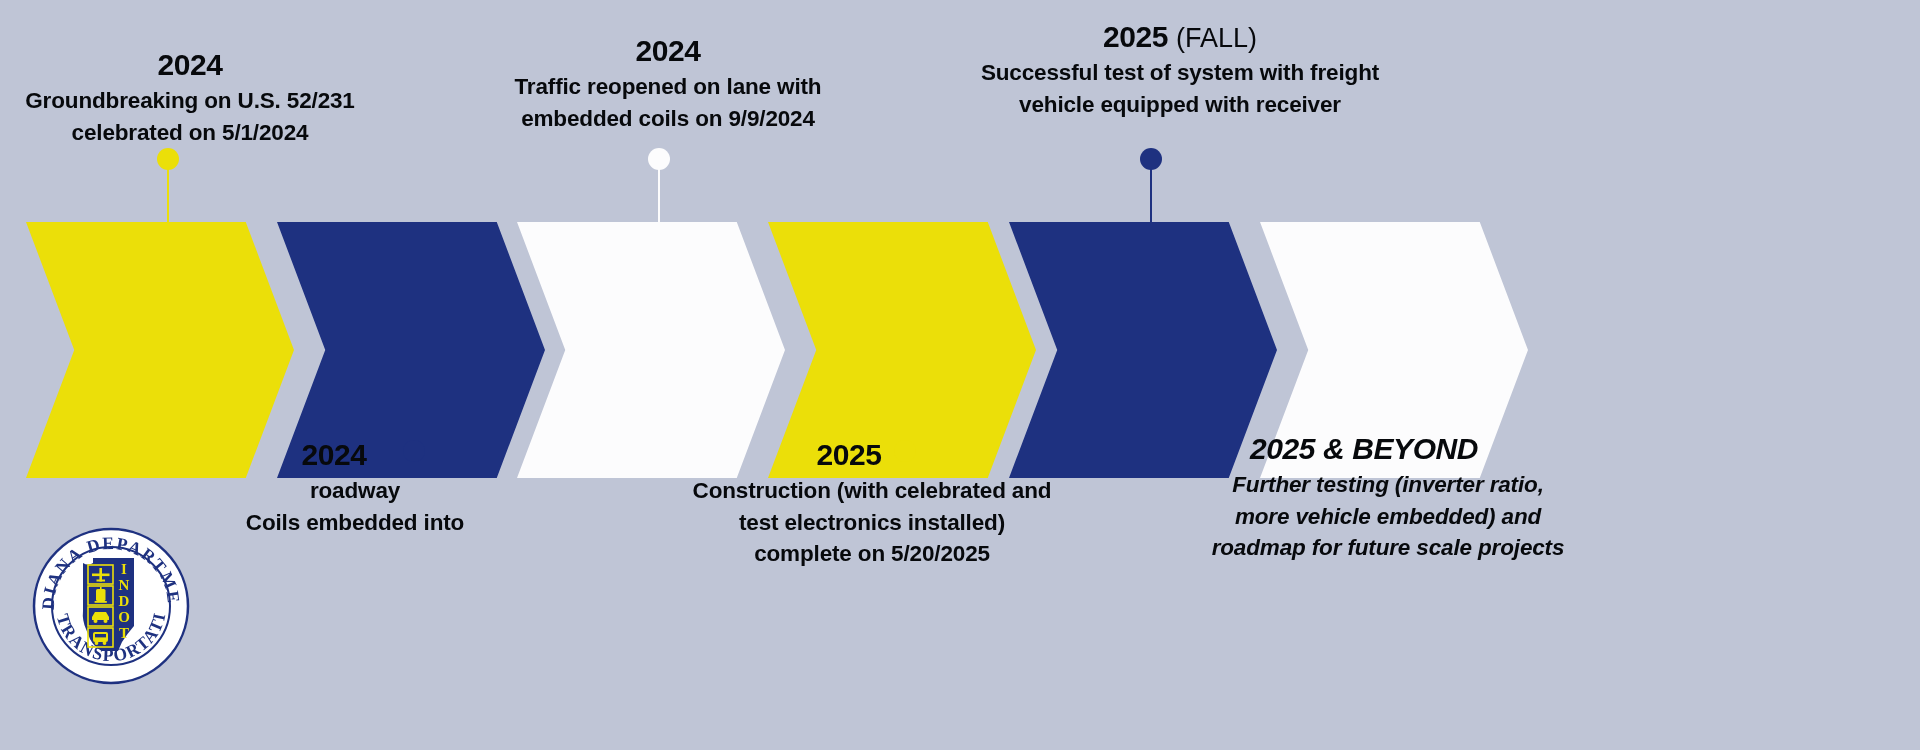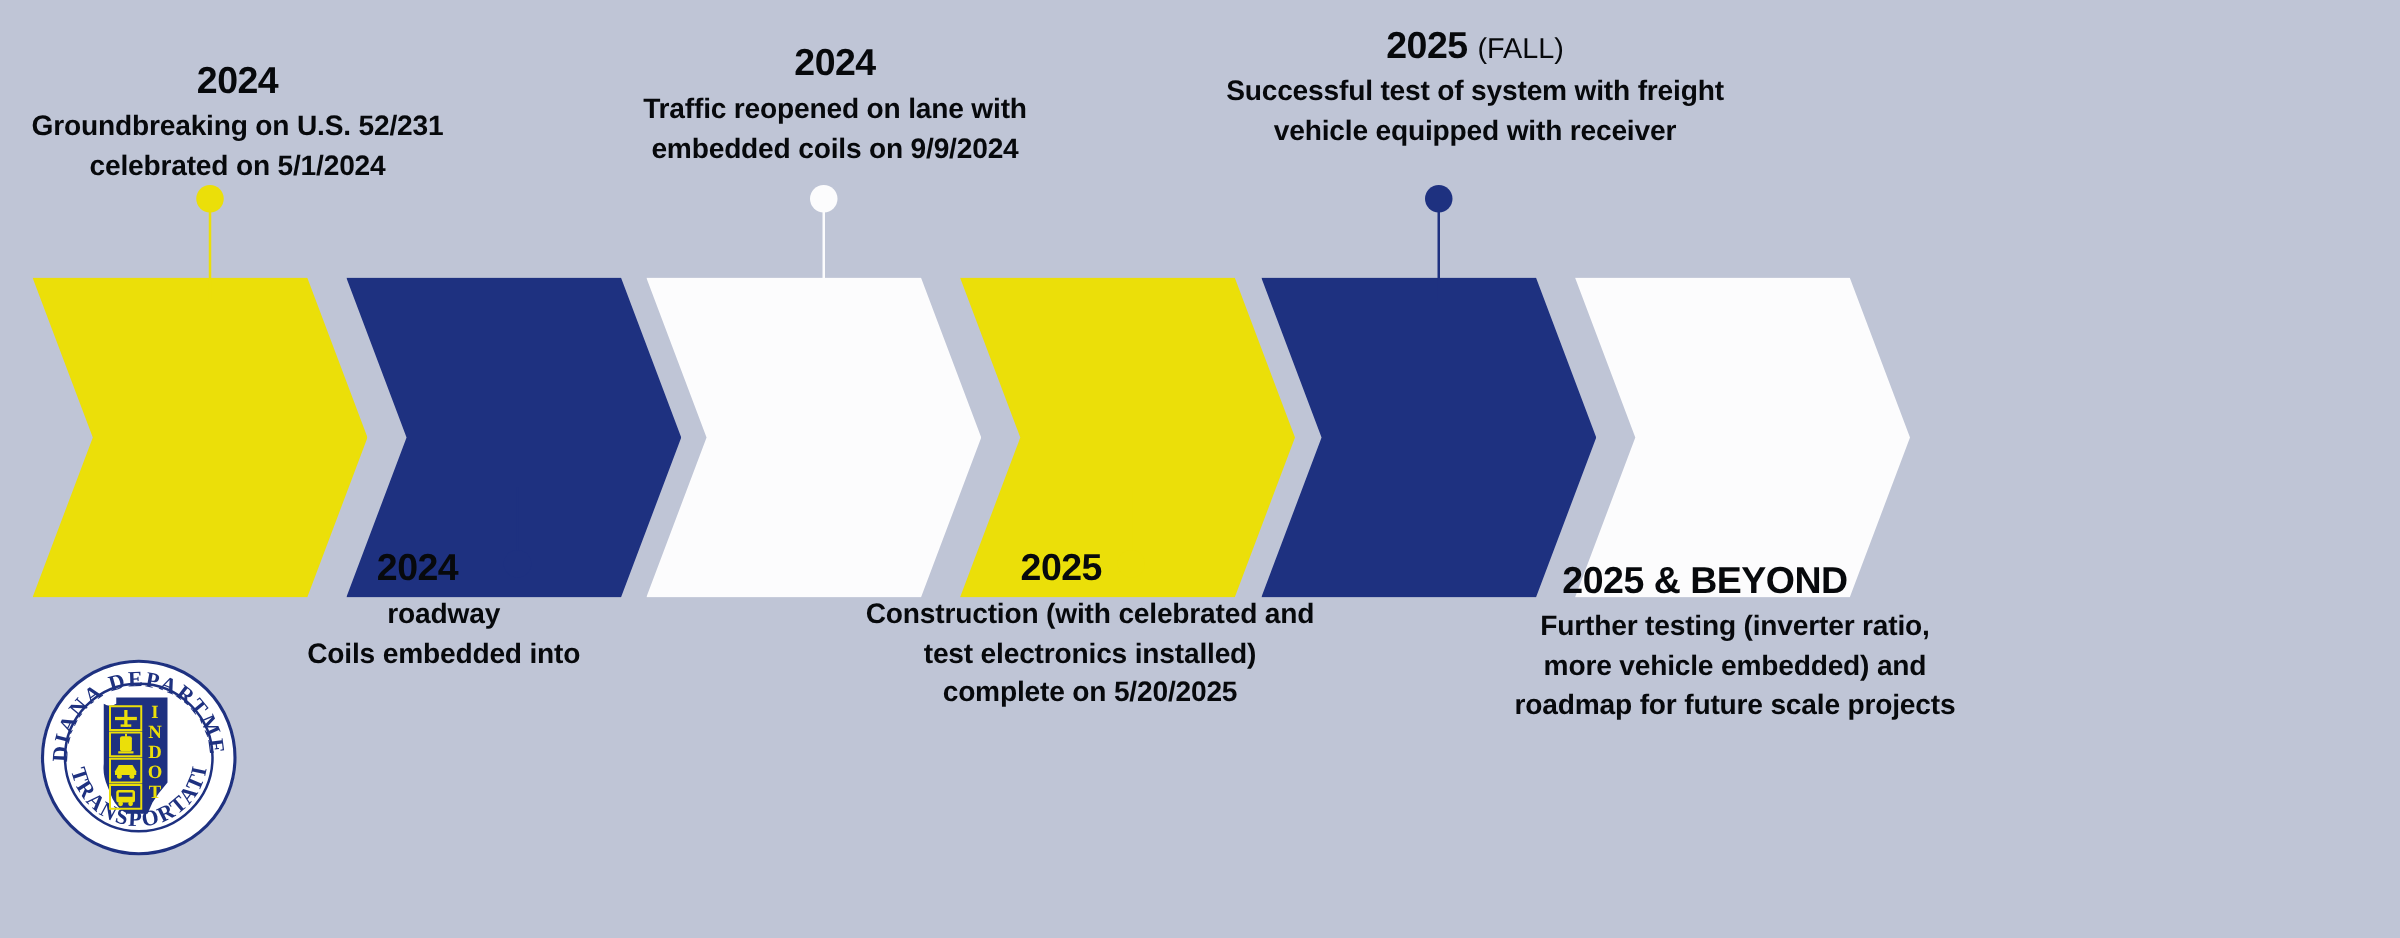--- a/index.html
+++ b/index.html
@@ -21,21 +21,21 @@
   
   .conn{position:absolute;width:2px;}
   .dot{position:absolute;width:22px;height:22px;border-radius:50%;}
 
   
   .tblock{position:absolute;text-align:center;color:#07090c;}
   .yr{
     font-weight:bold;font-size:30px;letter-spacing:-0.4px;
     line-height:1.12;margin:0 0 3px 0;white-space:nowrap;
   }
-  .yr .paren{font-weight:400;font-size:23px;letter-spacing:0;}
+  .yr .paren{font-weight:400;font-size:27px;letter-spacing:0;}
   .yr.wrap{white-space:normal;}
   .desc{
     font-weight:bold;font-size:22.5px;line-height:1.42;margin:0;
     letter-spacing:-0.15px;
   }
   .desc .ln{display:block;}
 
   
   .seal{position:absolute;left:30px;top:525px;width:162px;height:162px;}
 </style>
@@ -109,21 +109,21 @@
 
   <div class="tblock" style="left:652px;top:438px;width:440px;">
     <div class="yr" style="margin-right:46px;">2025</div>
     <div class="desc">
       <span class="ln">Construction (with celebrated and</span>
       <span class="ln">test electronics installed)</span>
       <span class="ln">complete on 5/20/2025</span>
     </div>
   </div>
 
-  <div class="tblock" style="left:1138px;top:448px;width:500px;">
+  <div class="tblock" style="left:1138px;top:432px;width:500px;font-style:italic;">
     <div class="yr wrap" style="margin-right:48px;">
       <span>2025 &amp;</span>
       <span>BEYOND</span>
     </div>
     <div class="desc">
       <span class="ln">Further testing (inverter ratio,</span>
       <span class="ln">more vehicle embedded) and</span>
       <span class="ln">roadmap for future scale projects</span>
     </div>
   </div>

